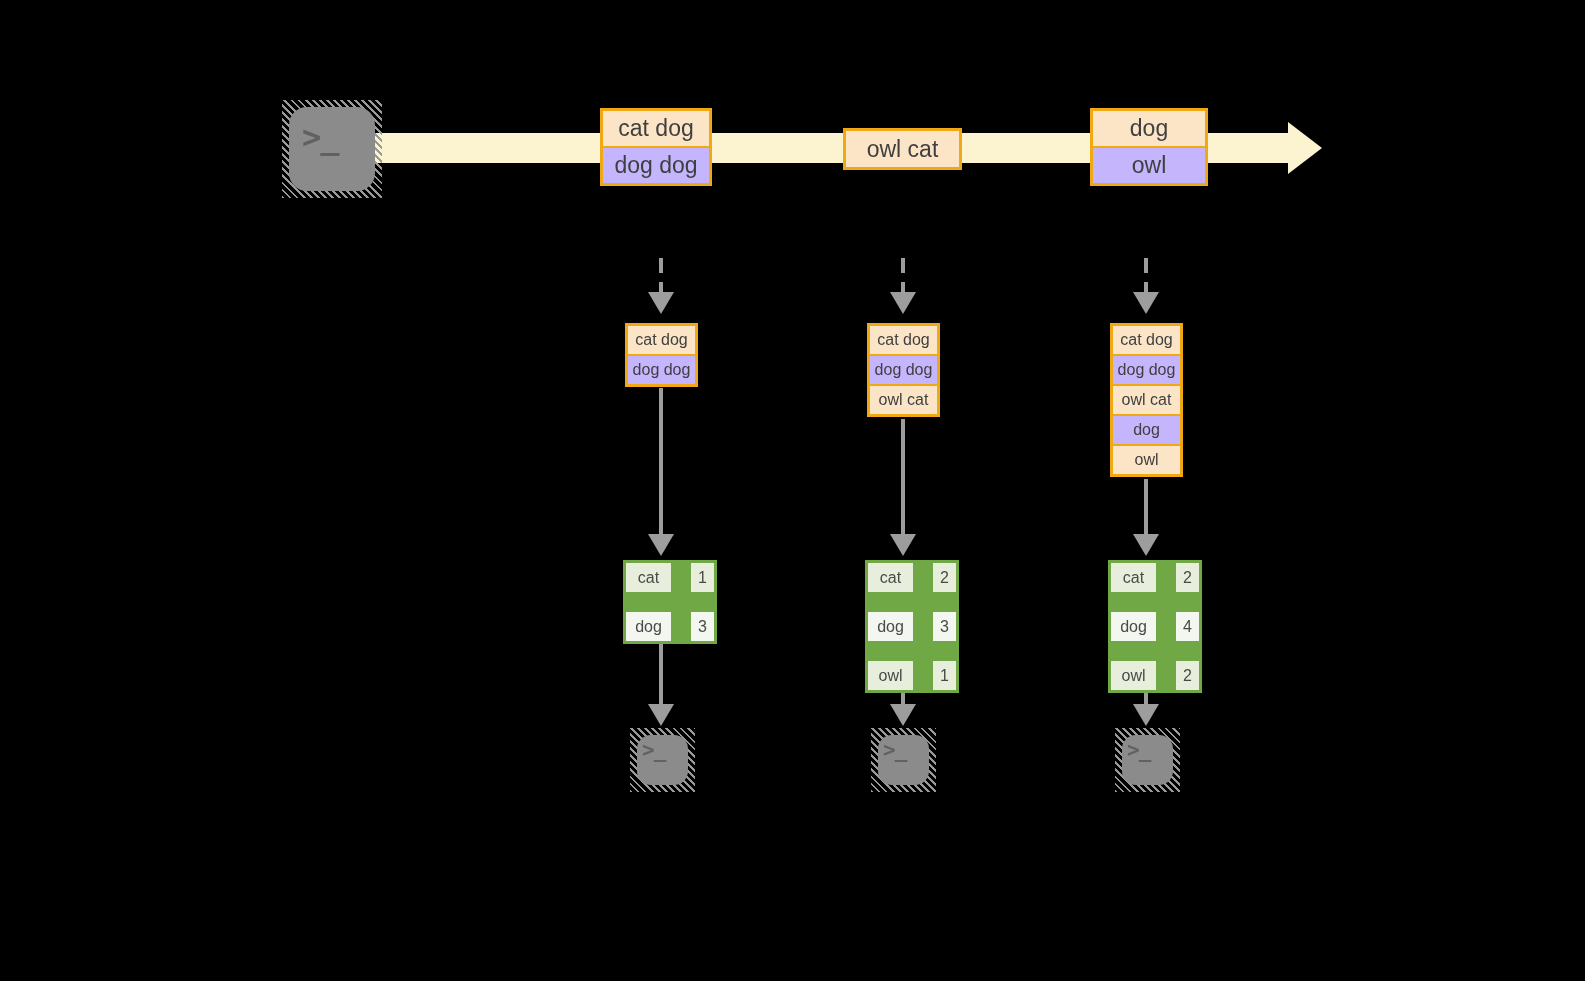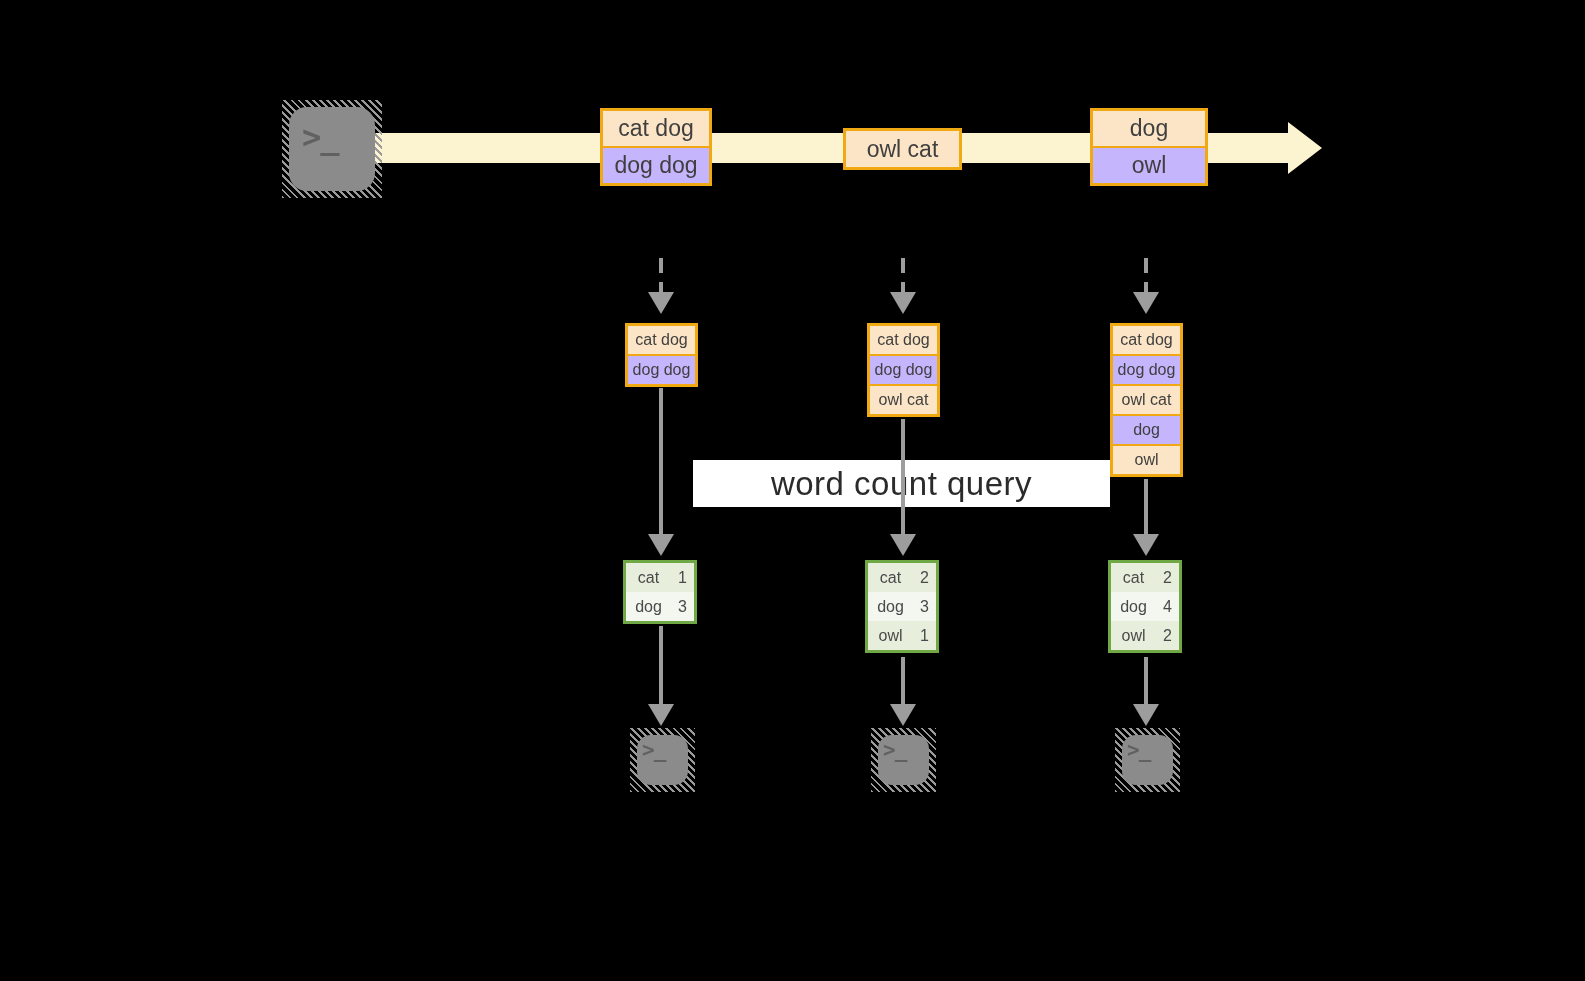--- a/index.html
+++ b/index.html
@@ -14,21 +14,21 @@
   
   .obox{position:absolute;box-sizing:border-box;border:3px solid #f0a912;background:#f0a912;
     display:grid;grid-auto-flow:row;gap:2px;z-index:5;}
   .ocell{display:flex;align-items:center;justify-content:center;color:#3f3f3f;}
   .ocell.dark{background:#fce5c6;}
   .ocell.light{background:#c4b5fd;}
   .stream-box .ocell{font-size:23px;}
   .state-box .ocell{font-size:16px;}
   
   .gtable{position:absolute;box-sizing:border-box;border:3px solid #70a845;background:#70a845;
-    display:grid;grid-template-columns:45px 23px;gap:0;z-index:5;}
+    display:grid;grid-template-columns:45px 23px;gap:20px;z-index:5;}
   .gcell{display:flex;align-items:center;justify-content:center;font-size:16px;color:#4a4a4a;}
   .gcell.dark{background:#e7efdc;}
   .gcell.light{background:#f3f7ef;}
   
   .vline{position:absolute;width:4px;background:#9d9d9d;z-index:2;}
   .vline.dashed{background:repeating-linear-gradient(180deg,#9d9d9d 0 15px,rgba(0,0,0,0) 15px 24px);}
   .vhead{position:absolute;width:0;height:0;z-index:2;
     border-left:13px solid transparent;border-right:13px solid transparent;border-top:22px solid #9d9d9d;}
   
   .terminal{position:absolute;z-index:5;
@@ -65,21 +65,20 @@
     <div class="ocell light">dog dog</div>
   </div>
   <div class="obox stream-box" style="left:843px;top:128px;width:119px;grid-auto-rows:36px;">
     <div class="ocell dark">owl cat</div>
   </div>
   <div class="obox stream-box" style="left:1090px;top:108px;width:118px;grid-auto-rows:35px;">
     <div class="ocell dark">dog</div>
     <div class="ocell light">owl</div>
   </div>
 
-  <div class="query-label">word count query</div>
 
   <div class="vline dashed" style="left:659px;top:258px;height:36px;"></div>
   <div class="vhead" style="left:648px;top:292px;"></div>
 
   <div class="obox state-box" style="left:625px;top:323px;width:73px;grid-auto-rows:28px;">
     <div class="ocell dark">cat dog</div>
     <div class="ocell light">dog dog</div>
   </div>
 
   <div class="vline" style="left:659px;top:388px;height:146px;"></div>

